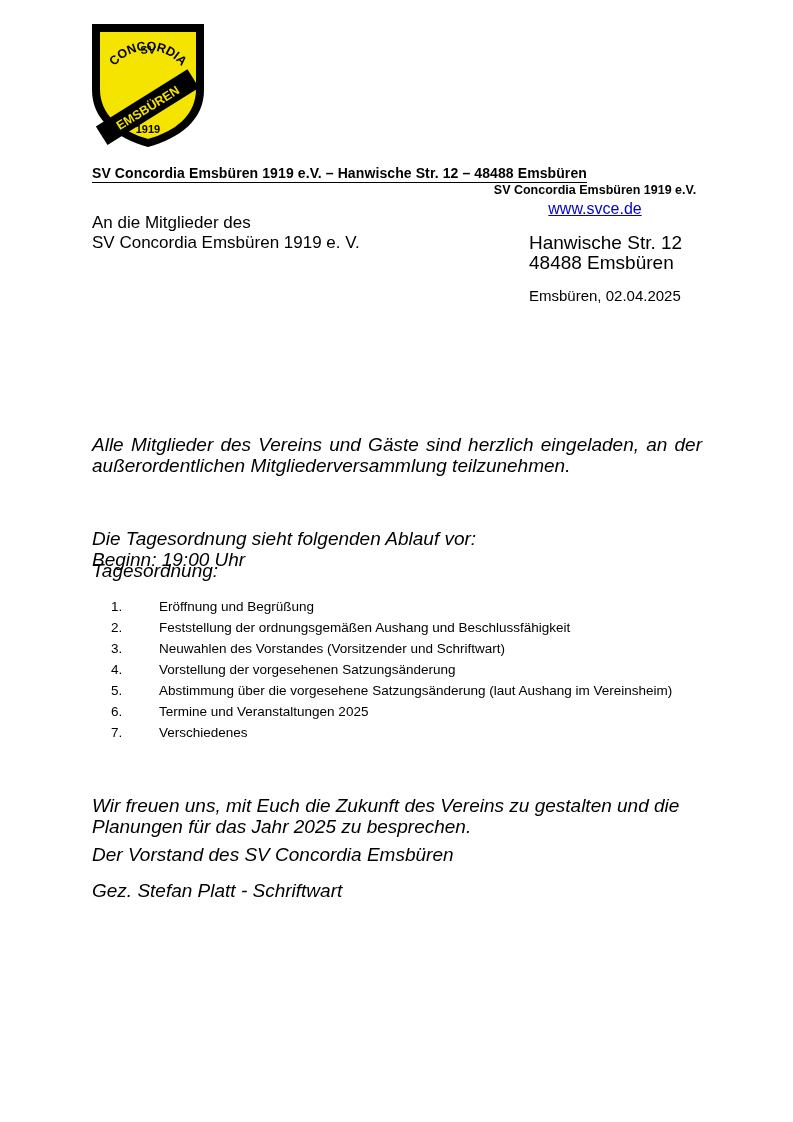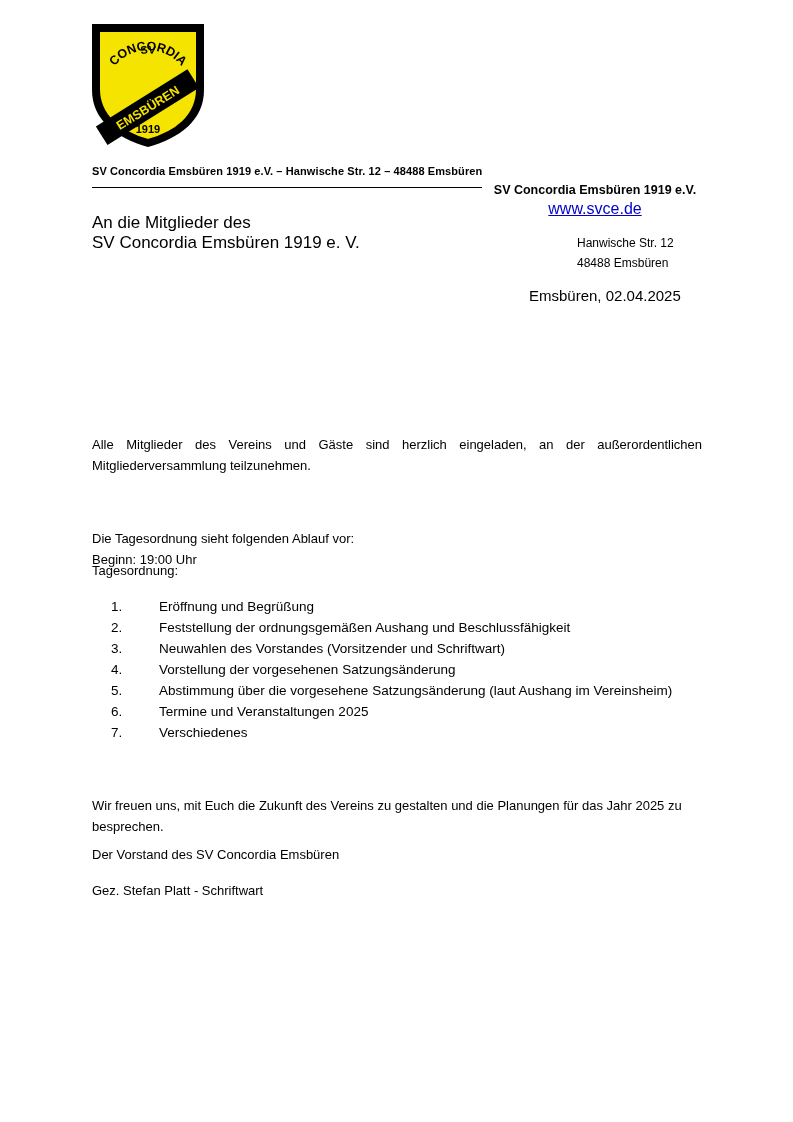--- a/index.html
+++ b/index.html
@@ -35,25 +35,25 @@
   }
   .logo-wrap svg {
     display: block;
   }
 
   
   .sender-line {
     position: absolute;
     left: 92px;
     top: 165px;
-    font-size: 11px;
+    font-size: 14px;
     font-weight: bold;
     letter-spacing: 0.1px;
     border-bottom: 1px solid #000;
-    padding-bottom: 10px;
+    padding-bottom: 1px;
     white-space: nowrap;
   }
 
   
   .addressee {
     position: absolute;
     left: 92px;
     top: 213px;
     font-size: 17px;
     line-height: 20px;
@@ -75,23 +75,22 @@
     font-weight: normal;
     font-size: 16px;
     color: #0000cc;
     text-decoration: underline;
     margin-top: 1px;
   }
   .club-address {
     position: absolute;
     left: 529px;
     top: 233px;
-    font-size: 12px;
+    font-size: 19px;
     line-height: 20px;
-    margin-left: 48px;
   }
   .place-date {
     position: absolute;
     left: 529px;
     top: 287px;
     font-size: 15px;
   }
 
   
   .title {
@@ -103,22 +102,23 @@
     font-size: 14px;
     font-weight: bold;
     line-height: 19px;
   }
 
   
   .body-text {
     position: absolute;
     left: 92px;
     width: 610px;
-    font-size: 13px;
+    font-size: 19px;
     line-height: 21px;
+    font-style: italic;
   }
   .para-intro { top: 434px; text-align: justify; }
   .para-agenda-head { top: 528px; }
   .para-tagesordnung { top: 560px; }
   .para-outro { top: 795px; }
   .para-board { top: 844px; }
   .para-signature { top: 880px; }
 
   
   .agenda {

